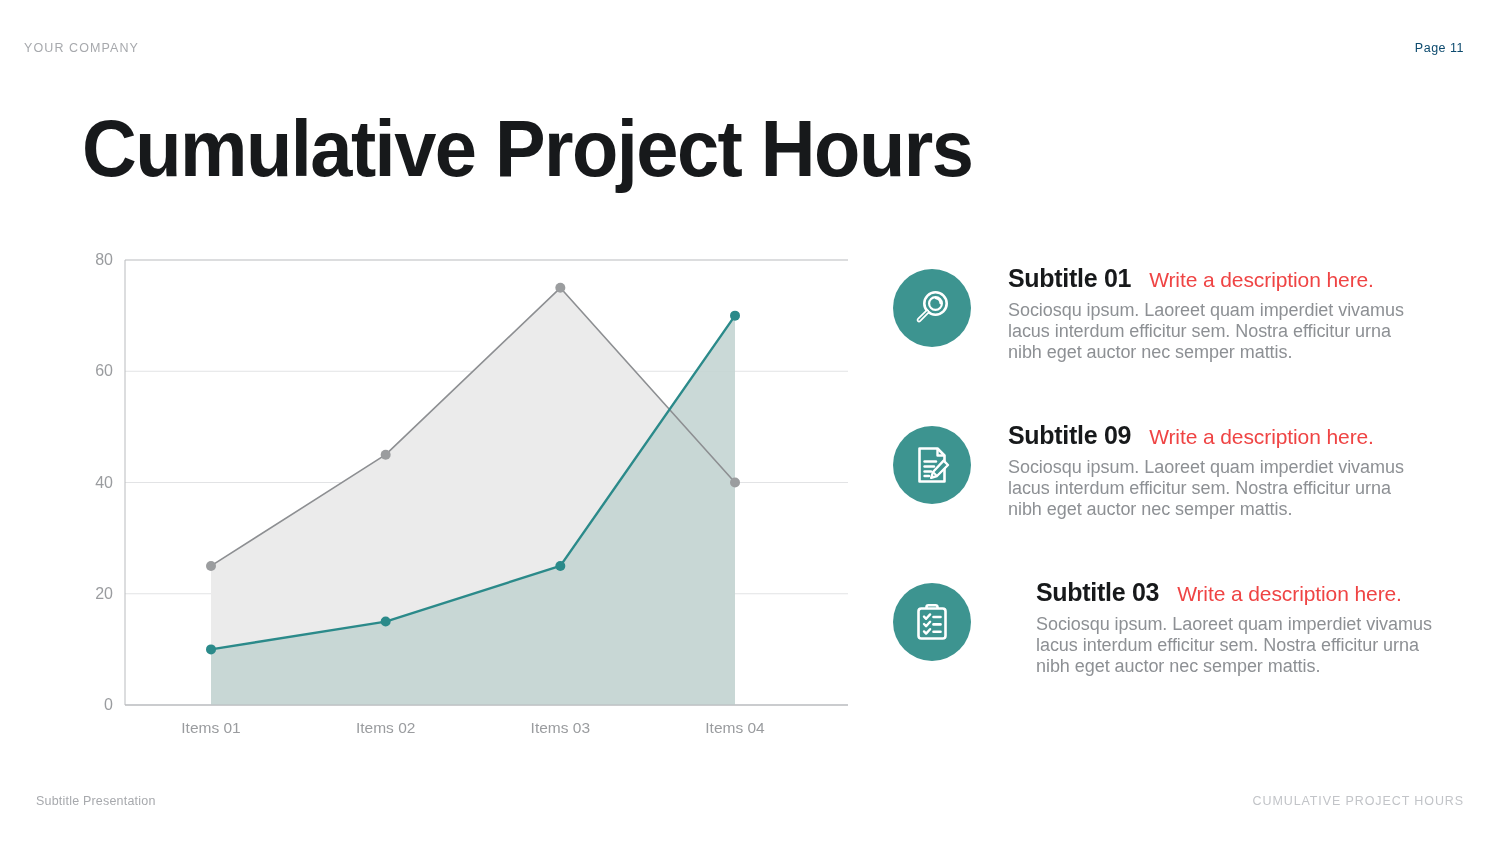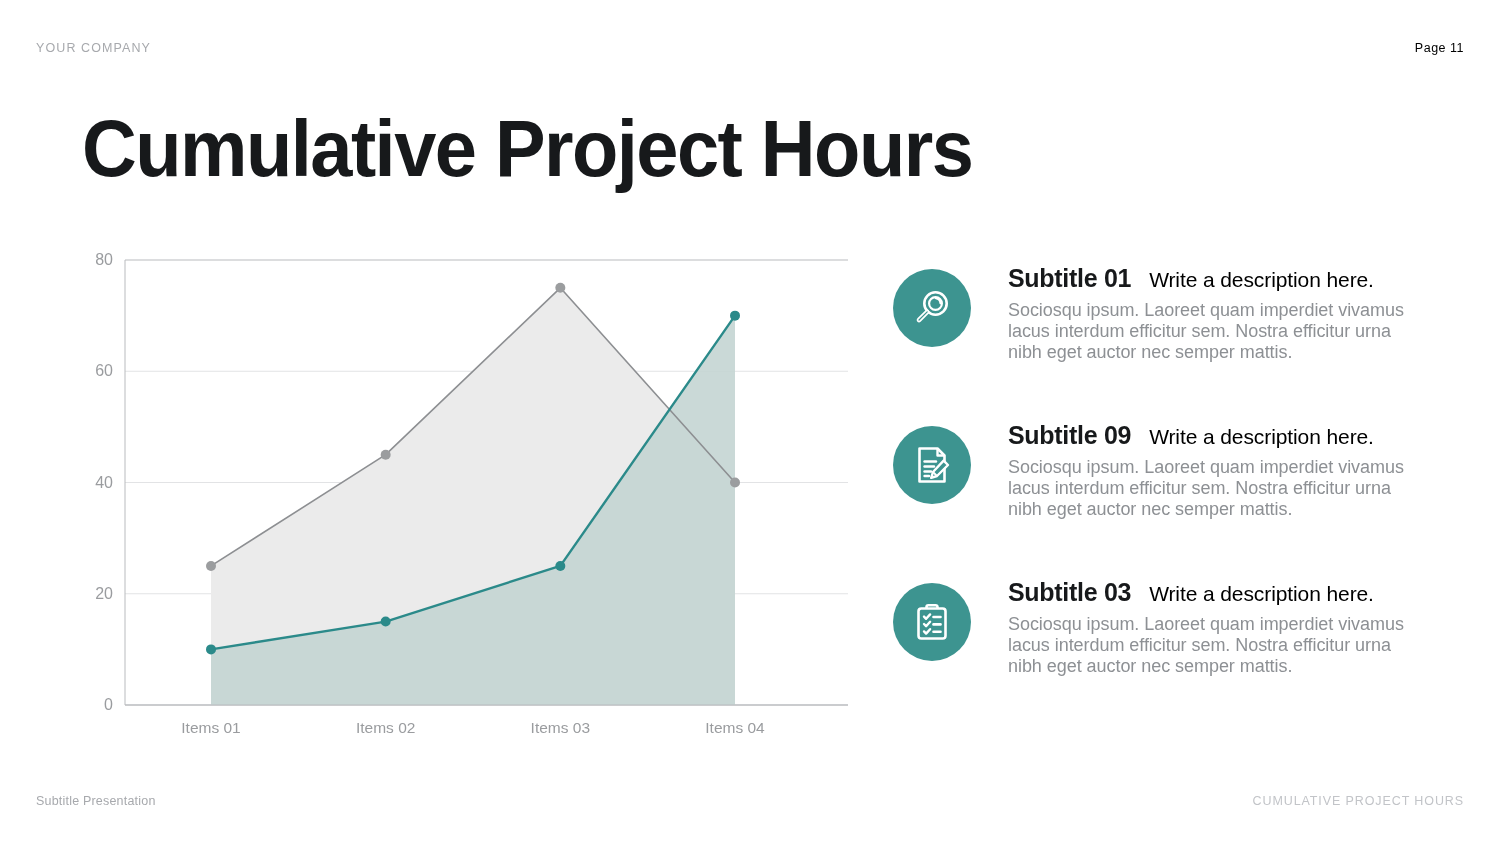--- a/index.html
+++ b/index.html
@@ -16,34 +16,34 @@
     position: relative;
     width: 1500px;
     height: 844px;
     background: #ffffff;
     overflow: hidden;
   }
 
   
   .hdr-left {
     position: absolute;
-    left: 36px;
+    left: 24px;
     top: 41px;
     font-size: 12.5px;
     letter-spacing: 1.1px;
     color: #a7a9ad;
     font-weight: 400;
   }
   .hdr-right {
     position: absolute;
     right: 36px;
     top: 41px;
     font-size: 12.5px;
     letter-spacing: 0.5px;
-    color: #000000;
+    color: #0c4a6e;
     font-weight: 400;
   }
 
   
   .title {
     position: absolute;
     left: 82px;
     top: 104px;
     font-size: 79px;
     line-height: 90px;
@@ -72,21 +72,21 @@
     left: 893px;
     top: 262px;
     width: 560px;
   }
   .feature {
     position: relative;
     display: flex;
     align-items: flex-start;
     margin-bottom: 56px;
   }
-  .feature:last-child { margin-bottom: 12px; }
+  .feature:last-child { margin-bottom: 12px; gap: 28px; }
   .f-badge {
     flex: 0 0 auto;
     width: 78px;
     height: 78px;
     border-radius: 50%;
     background: #3d9490;
     display: flex;
     align-items: center;
     justify-content: center;
     margin-top: 7px;
@@ -105,21 +105,21 @@
   }
   .f-title {
     font-size: 25px;
     font-weight: 700;
     color: #17191b;
     letter-spacing: -0.3px;
   }
   .f-desc {
     font-size: 21px;
     font-weight: 400;
-    color: #000000;
+    color: #ef4444;
     margin-left: 18px;
     letter-spacing: -0.1px;
   }
   .f-body {
     font-size: 18px;
     line-height: 21px;
     color: #8d9094;
     max-width: 420px;
     letter-spacing: -0.05px;
   }

